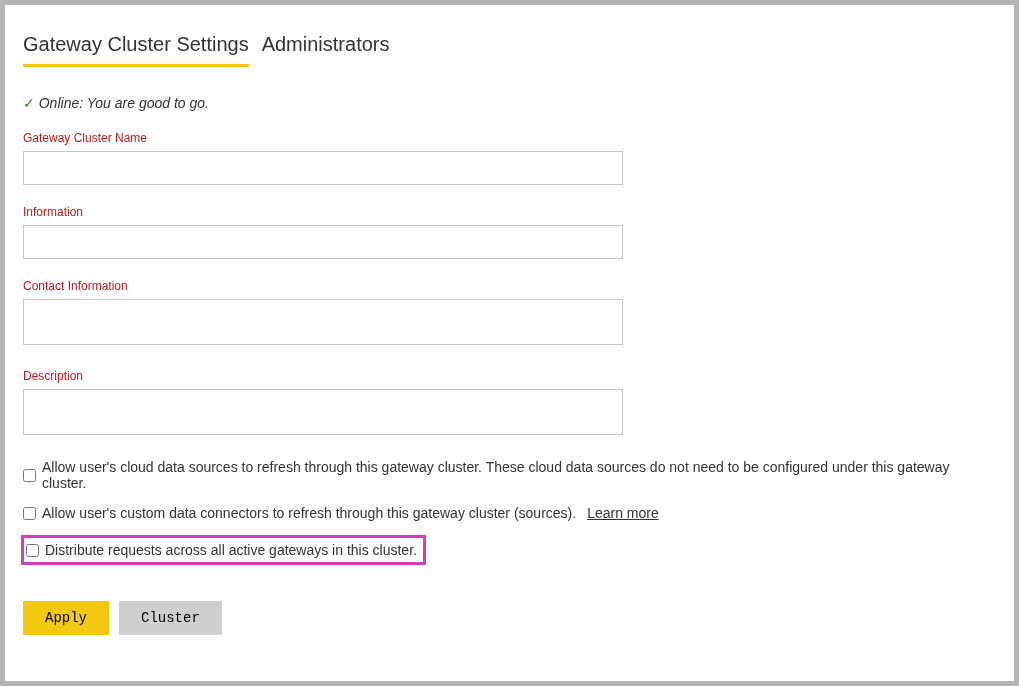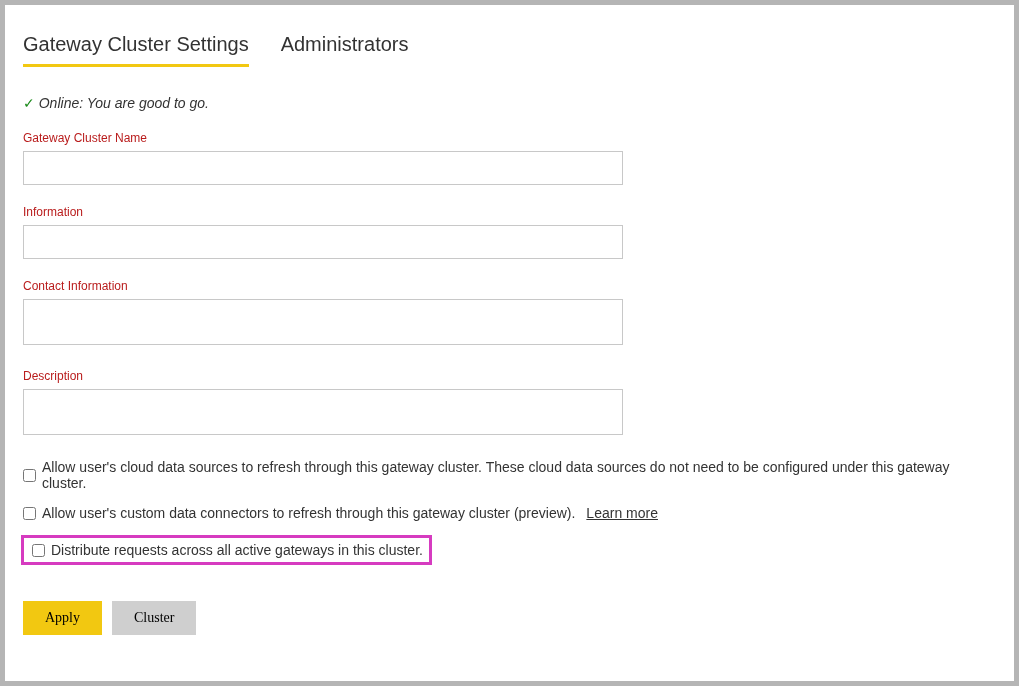--- a/index.html
+++ b/index.html
@@ -11,21 +11,21 @@
       height: 686px;
     }
     .panel {
       background: #ffffff;
       width: 100%;
       height: 100%;
       padding: 28px 18px 18px 18px;
     }
     .tabs {
       display: flex;
-      gap: 32px;
+      gap: 13px;
       margin-bottom: 8px;
     }
     .tab {
       font-size: 20px;
       font-weight: 300;
       color: #333;
       padding-bottom: 8px;
       cursor: pointer;
     }
     .tab.active {
@@ -93,34 +93,34 @@
     }
     .highlight-box {
       border: 3px solid #d63bc0;
       display: inline-flex;
       padding: 4px 6px 4px 0;
       margin-left: -2px;
       margin-bottom: 14px;
     }
     .highlight-box .checkbox-row {
       margin-bottom: 0;
-      margin-left: 8px;
+      margin-left: 2px;
     }
     .button-row {
       display: flex;
       gap: 10px;
       margin-top: 22px;
     }
     .btn {
       border: none;
       height: 34px;
       padding: 0 22px;
       font-size: 14px;
       cursor: pointer;
-      font-family: Liberation Serif, serif;
+      font-family: Liberation Mono, monospace;
     }
     .btn-primary {
       background: #f2c811;
       color: #000;
     }
     .btn-secondary {
       background: #cfcfcf;
       color: #000;
     }
   </style>
@@ -159,21 +159,21 @@
     <textarea class="field-textarea" style=""></textarea>
   </div>
 
   <div class="checkbox-row">
     <input type="checkbox" style="">
     <span>Allow user's cloud data sources to refresh through this gateway cluster. These cloud data sources do not need to be configured under this gateway cluster.</span>
   </div>
 
   <div class="checkbox-row">
     <input type="checkbox" style="">
-    <span>Allow user's custom data connectors to refresh through this gateway cluster (preview).</span>
+    <span>Allow user's custom data connectors to refresh through this gateway cluster (sources).</span>
     <span class="learn-link">Learn more</span>
   </div>
 
   <div class="highlight-box">
     <div class="checkbox-row">
       <input type="checkbox" style="">
       <span>Distribute requests across all active gateways in this cluster.</span>
     </div>
   </div>
 

